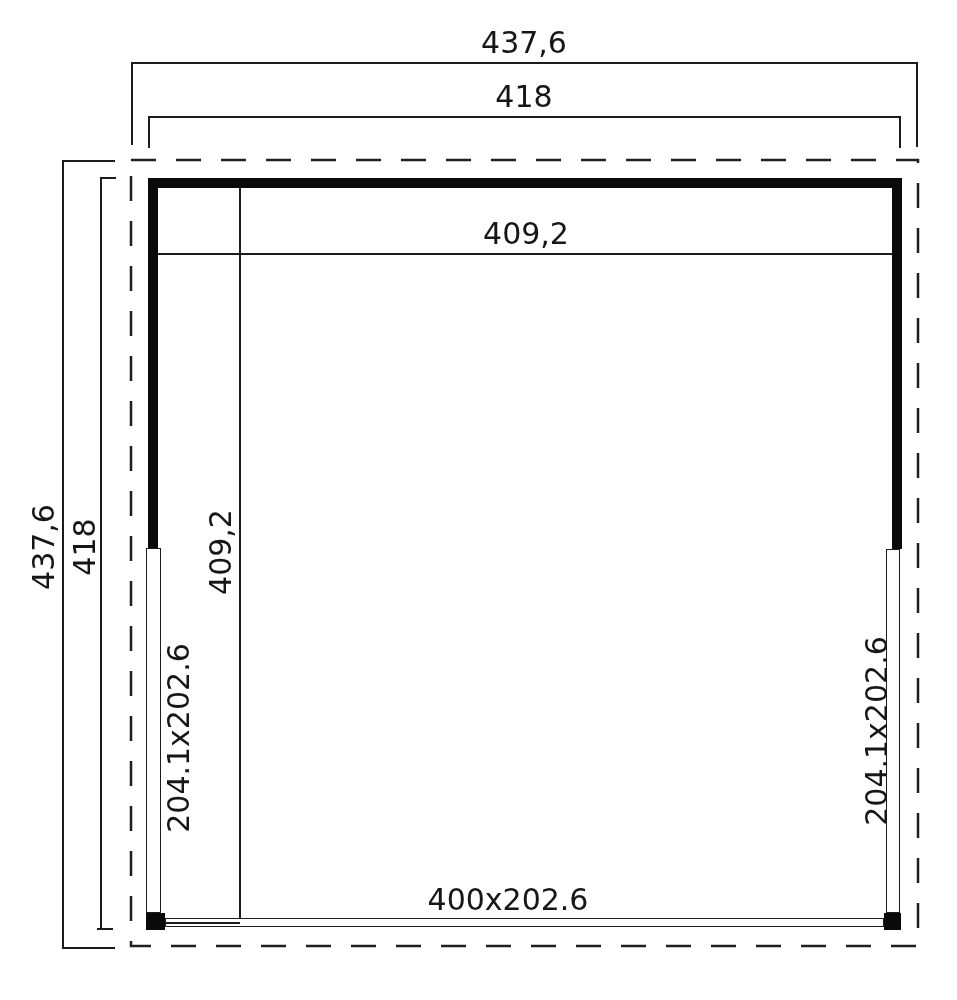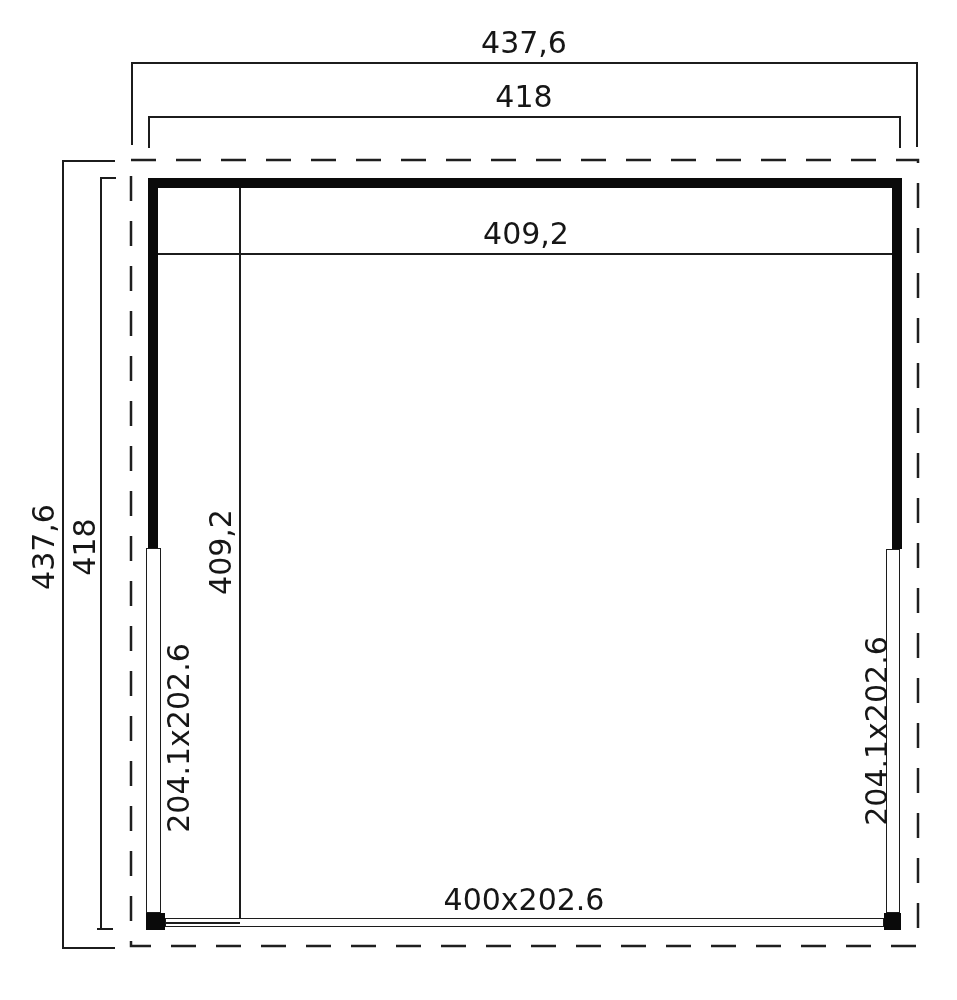--- a/index.html
+++ b/index.html
@@ -59,15 +59,15 @@
   <div class="frame" style="left:146px;top:548px;width:15px;height:365px;"></div>
   <div class="frame" style="left:886px;top:549px;width:14px;height:364px;"></div>
   <div class="frame" style="left:165px;top:918px;width:719px;height:9px;"></div>
   <div class="hline" style="left:165px;top:922px;width:75px;"></div>
 
   <div class="post" style="left:146px;top:913px;width:19px;height:17px;"></div>
   <div class="post" style="left:884px;top:913px;width:17px;height:17px;"></div>
 
   <div class="lbl rot" style="left:179px;top:738px;">204.1x202.6</div>
   <div class="lbl rot" style="left:877px;top:731px;">204.1x202.6</div>
-  <div class="lbl hc" style="left:524px;top:885px;">400x202.6</div>
+  <div class="lbl hc" style="left:508px;top:885px;">400x202.6</div>
 
 </div>
 
 </body></html>

